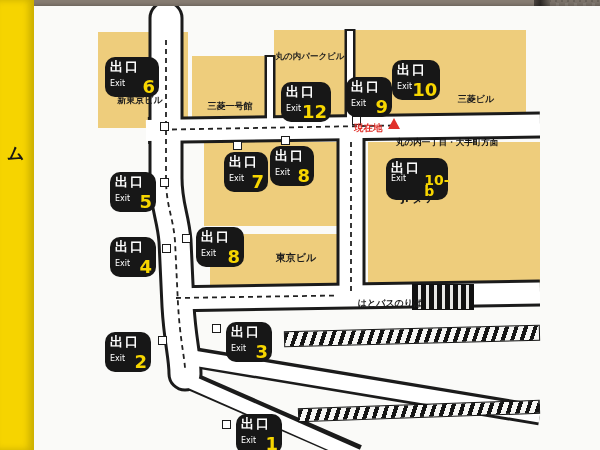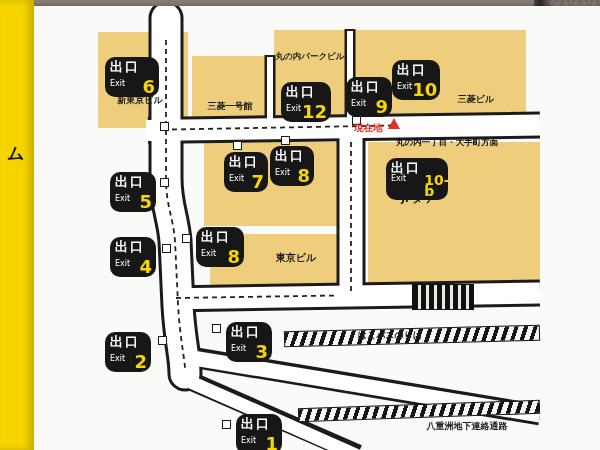--- a/index.html
+++ b/index.html
@@ -138,22 +138,21 @@
   <div class="sq" style="left:124px;top:330px;"></div>
   <div class="sq" style="left:178px;top:318px;"></div>
   <div class="sq" style="left:188px;top:414px;"></div>
 
   <div class="bldg-label" style="left:240px;top:45px;width:72px;font-size:8.5px;">丸の内パークビル</div>
   <div class="bldg-label" style="left:56px;top:89px;width:100px;">新東京ビル</div>
   <div class="bldg-label" style="left:158px;top:95px;width:76px;">三菱一号館</div>
   <div class="bldg-label" style="left:412px;top:88px;width:60px;text-align:center;">三菱ビル</div>
   <div class="bldg-label" style="left:352px;top:187px;width:72px;font-size:10px;text-align:center;">JPタワー</div>
   <div class="bldg-label" style="left:220px;top:246px;width:84px;font-size:10px;">東京ビル</div>
-  <div class="bldg-label" style="left:316px;top:324px;width:80px;">はとバスのりば</div>
-  <div class="bldg-label" style="left:378px;top:415px;width:110px;">八重洲地下連絡通路</div>
+  <div class="bldg-label" style="left:316px;top:292px;width:80px;">はとバスのりば</div>
 
   <div>
     <div class="cl-text" style="left:320px;top:116px;">現在地</div>
     <div class="cl-tri" style="left:354px;top:112px;"></div>
     <div class="cl-dir" style="left:362px;top:131px;">丸の内一丁目・大手町方面</div>
   </div>
 
   <div class="exit-box" style="left:71px;top:51px;width:54px;">
     <div class="ex-jp">出口</div>
     <div class="ex-row">

